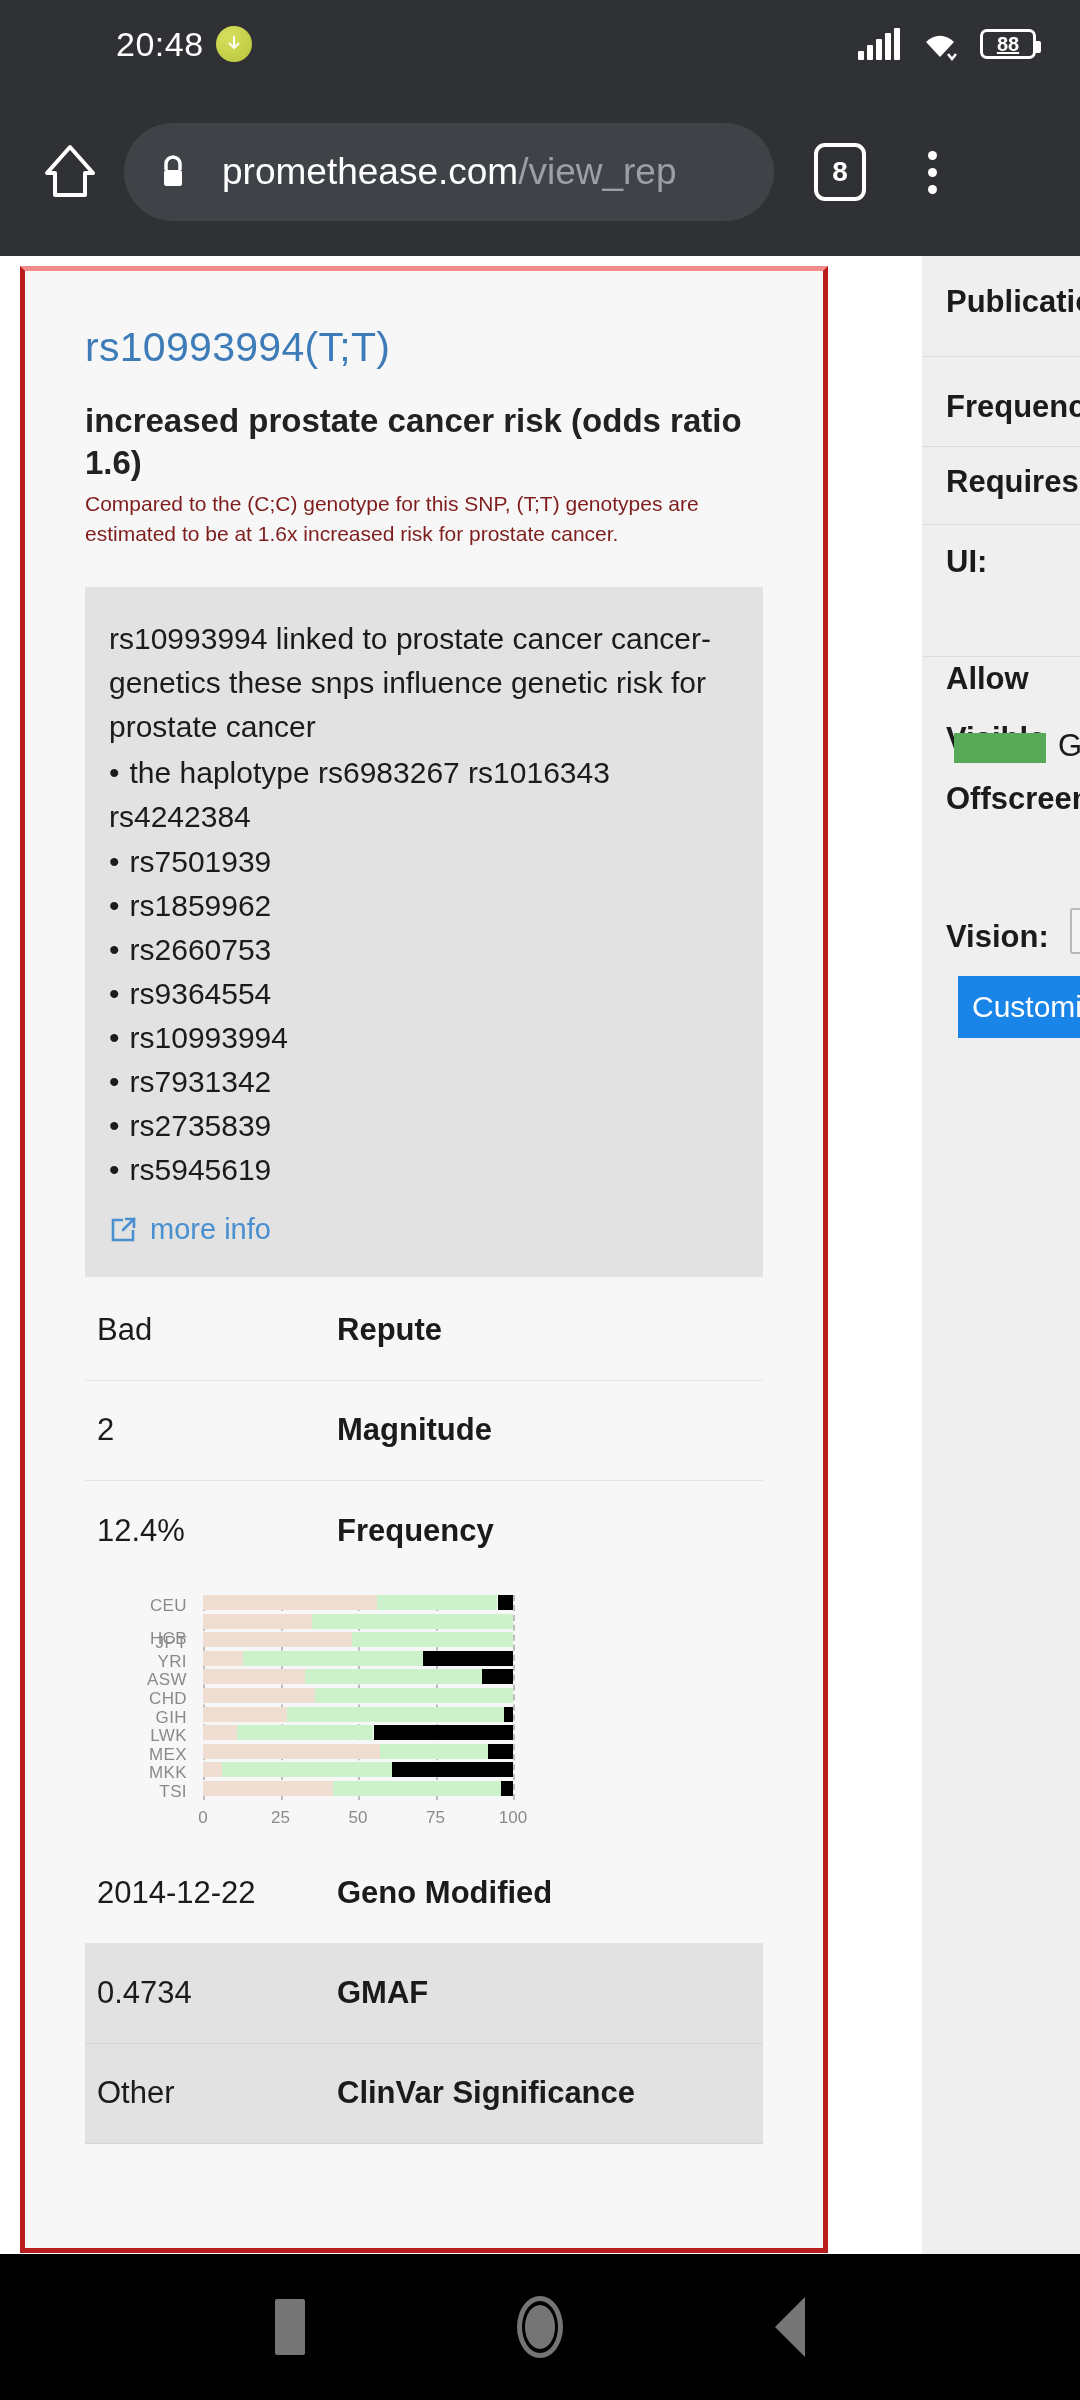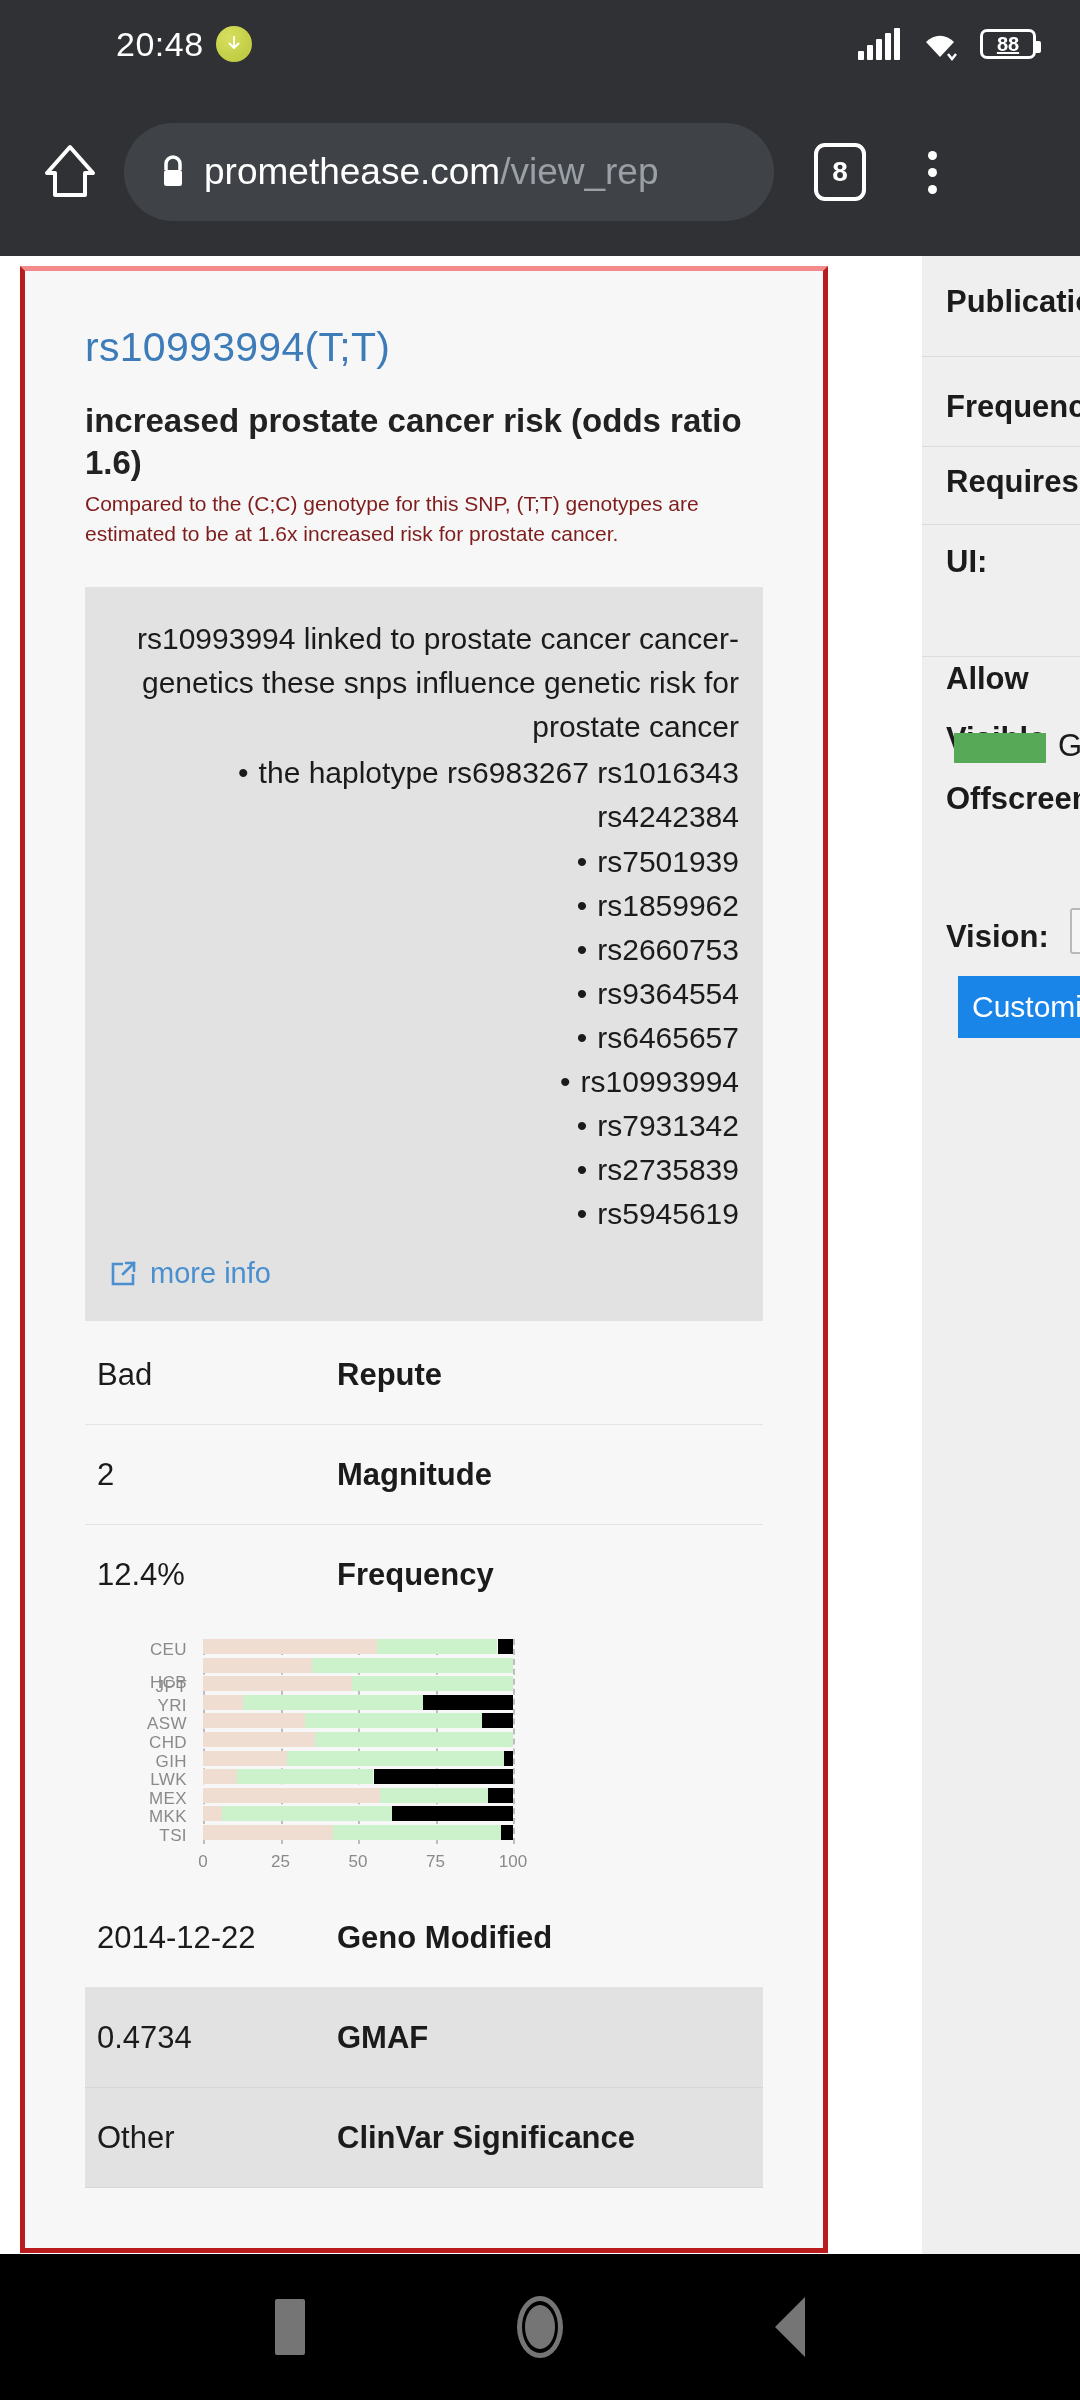--- a/index.html
+++ b/index.html
@@ -61,21 +61,21 @@
   #home-button { margin-left: 34px; width: 72px; height:72px; display:flex; align-items:center; justify-content:center; }
   #url-pill {
     margin-left: 18px;
     width: 650px; height: 98px;
     background: #3f4347; border-radius: 49px;
     display: flex; align-items: center;
     overflow: hidden; position: relative;
   }
   #lock-icon { margin-left: 34px; flex: none; }
   #url-text {
-    margin-left: 16px; white-space: nowrap;
+    margin-left: 34px; white-space: nowrap;
     font-size: 37px; color: #ffffff; overflow: hidden;
   }
   #url-text .path { color: #9aa0a6; }
   #tab-counter {
     margin-left: 40px;
     width: 52px; height: 58px;
     border: 4px solid #fff; border-radius: 11px;
     display: flex; align-items: center; justify-content: center;
     color: #fff; font-size: 28px; font-weight: 600;
   }
@@ -117,21 +117,21 @@
   #snp-desc {
     margin-top: 5px;
     font-size: 21px; color: #7f1d1d; line-height: 1.42;
   }
 
   
   #info-box {
     margin-top: 38px;
     background: #e2e2e2;
     padding: 30px 24px 26px 24px;
-    font-size: 30px; color: #1b1b1b; line-height: 1.47; text-align: right;
+    font-size: 30px; color: #1b1b1b; line-height: 1.47;
   }
   #info-box .lead { display:block; }
   #info-box ul { list-style: none; margin-top: 2px; }
   #info-box li { white-space: nowrap; }
   #info-box li.hap { white-space: normal; }
   #info-box li .b { margin-right: 10px; }
   #more-info {
     margin-top: 16px;
     color: #4a8fd0; font-size: 29px;
     display: flex; align-items: center; gap: 13px;
@@ -329,21 +329,20 @@
       <div id="snp-desc">Compared to the (C;C) genotype for this SNP, (T;T) genotypes are estimated to be at 1.6x increased risk for prostate cancer.</div>
 
       <div id="info-box">
         <span class="lead">rs10993994 linked to prostate cancer cancer-genetics these snps influence genetic risk for prostate cancer</span>
         <ul>
           <li class="hap"><span class="b">•</span><span>the haplotype rs6983267 rs1016343 rs4242384</span></li>
           <li><span class="b">•</span><span>rs7501939</span></li>
           <li><span class="b">•</span><span>rs1859962</span></li>
           <li><span class="b">•</span><span>rs2660753</span></li>
           <li><span class="b">•</span><span>rs9364554</span></li>
-          <li><span class="b">•</span><span>rs6465657</span></li>
           <li><span class="b">•</span><span>rs10993994</span></li>
           <li><span class="b">•</span><span>rs7931342</span></li>
           <li><span class="b">•</span><span>rs2735839</span></li>
           <li><span class="b">•</span><span>rs5945619</span></li>
         </ul>
         <div id="more-info">
           <svg id="more-info-icon" width="28" height="28" viewBox="0 0 28 28">
             <path d="M14 4 H4 v20 h20 V14" fill="none" stroke="#4a8fd0" stroke-width="2.6"></path>
             <path d="M17 3 h8 v8" fill="none" stroke="#4a8fd0" stroke-width="2.6" stroke-linecap="round"></path>
             <path d="M25 3 L14 14" fill="none" stroke="#4a8fd0" stroke-width="2.6" stroke-linecap="round"></path>

